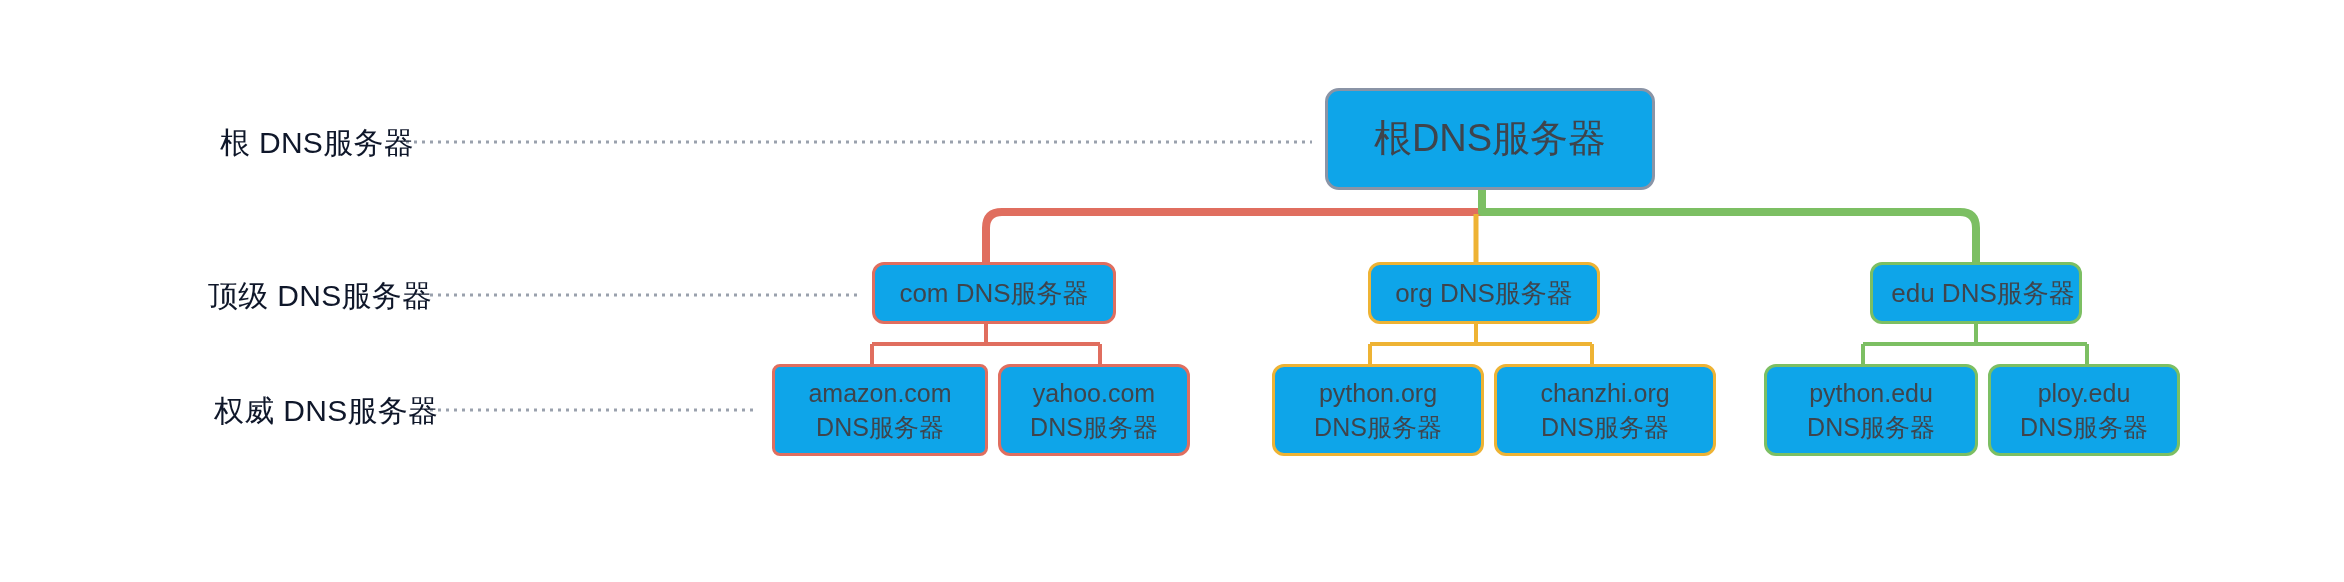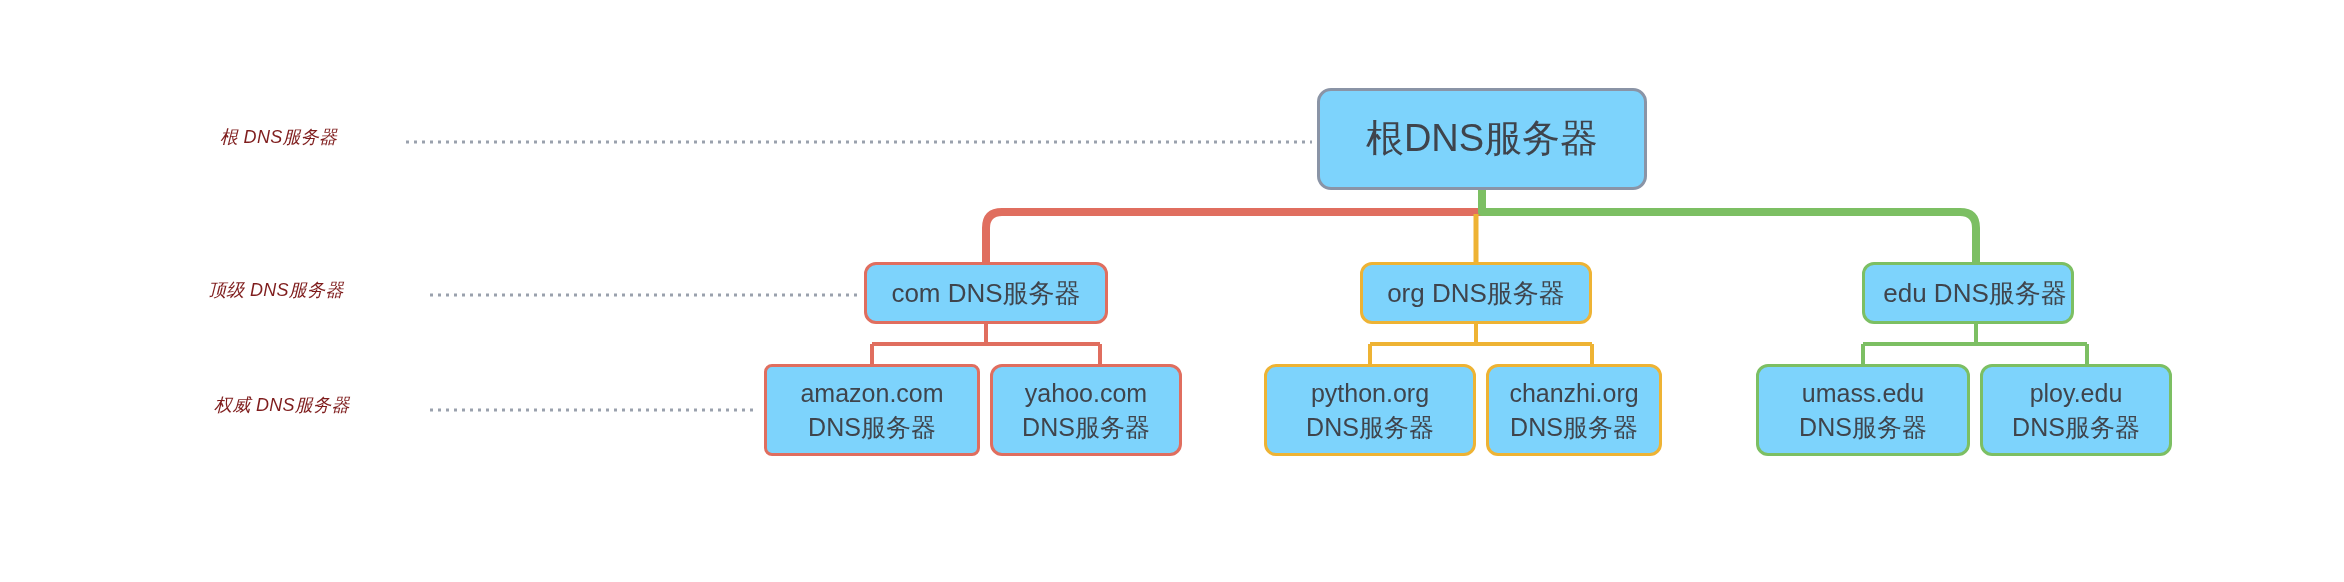--- a/index.html
+++ b/index.html
@@ -20,37 +20,37 @@
   svg.wires {
     position: absolute;
     left: 0;
     top: 0;
     width: 2344px;
     height: 582px;
     pointer-events: none;
   }
   .row-label {
     position: absolute;
-    color: #7f1d1d;
-    font-size: 18px;
+    color: #0f172a;
+    font-size: 30px;
     line-height: 1;
     white-space: nowrap;
     letter-spacing: 0.3px;
-    font-style: italic;
   }
   .node {
     position: absolute;
     box-sizing: border-box;
-    background: #7dd3fc;
+    background: #0ea5e9;
     display: flex;
     flex-direction: column;
     align-items: center;
     justify-content: center;
     text-align: center;
     color: #3f444c;
+    margin-left: 8px;
   }
   .node .ln {
     display: block;
     white-space: nowrap;
   }
 
   
   .node-root {
     left: 1317px;
     top: 88px;
@@ -82,21 +82,21 @@
     height: 92px;
     border-width: 3px;
     border-style: solid;
     border-radius: 12px;
     font-size: 25px;
     line-height: 1.38;
   }
   .auth-amazon  { left: 764px;  width: 216px; border-color: #e06e5f; border-radius: 8px; }
   .auth-yahoo   { left: 990px;  width: 192px; border-color: #e06e5f; }
   .auth-python  { left: 1264px; width: 212px; border-color: #eeb334; }
-  .auth-chanzhi { left: 1486px; width: 176px; border-color: #eeb334; }
+  .auth-chanzhi { left: 1486px; width: 222px; border-color: #eeb334; }
   .auth-umass   { left: 1756px; width: 214px; border-color: #7cbf63; }
   .auth-ploy    { left: 1980px; width: 192px; border-color: #7cbf63; }
 </style>
 </head>
 <body>
 
 <div id="stage">
 
   <svg class="wires" viewBox="0 0 2344 582">
 
@@ -147,21 +147,21 @@
   </div>
   <div class="node node-auth auth-python">
     <span class="ln">python.org</span>
     <span class="ln">DNS服务器</span>
   </div>
   <div class="node node-auth auth-chanzhi">
     <span class="ln">chanzhi.org</span>
     <span class="ln">DNS服务器</span>
   </div>
   <div class="node node-auth auth-umass">
-    <span class="ln">umass.edu</span>
+    <span class="ln">python.edu</span>
     <span class="ln">DNS服务器</span>
   </div>
   <div class="node node-auth auth-ploy">
     <span class="ln">ploy.edu</span>
     <span class="ln">DNS服务器</span>
   </div>
 
 </div>
 
 </body></html>

